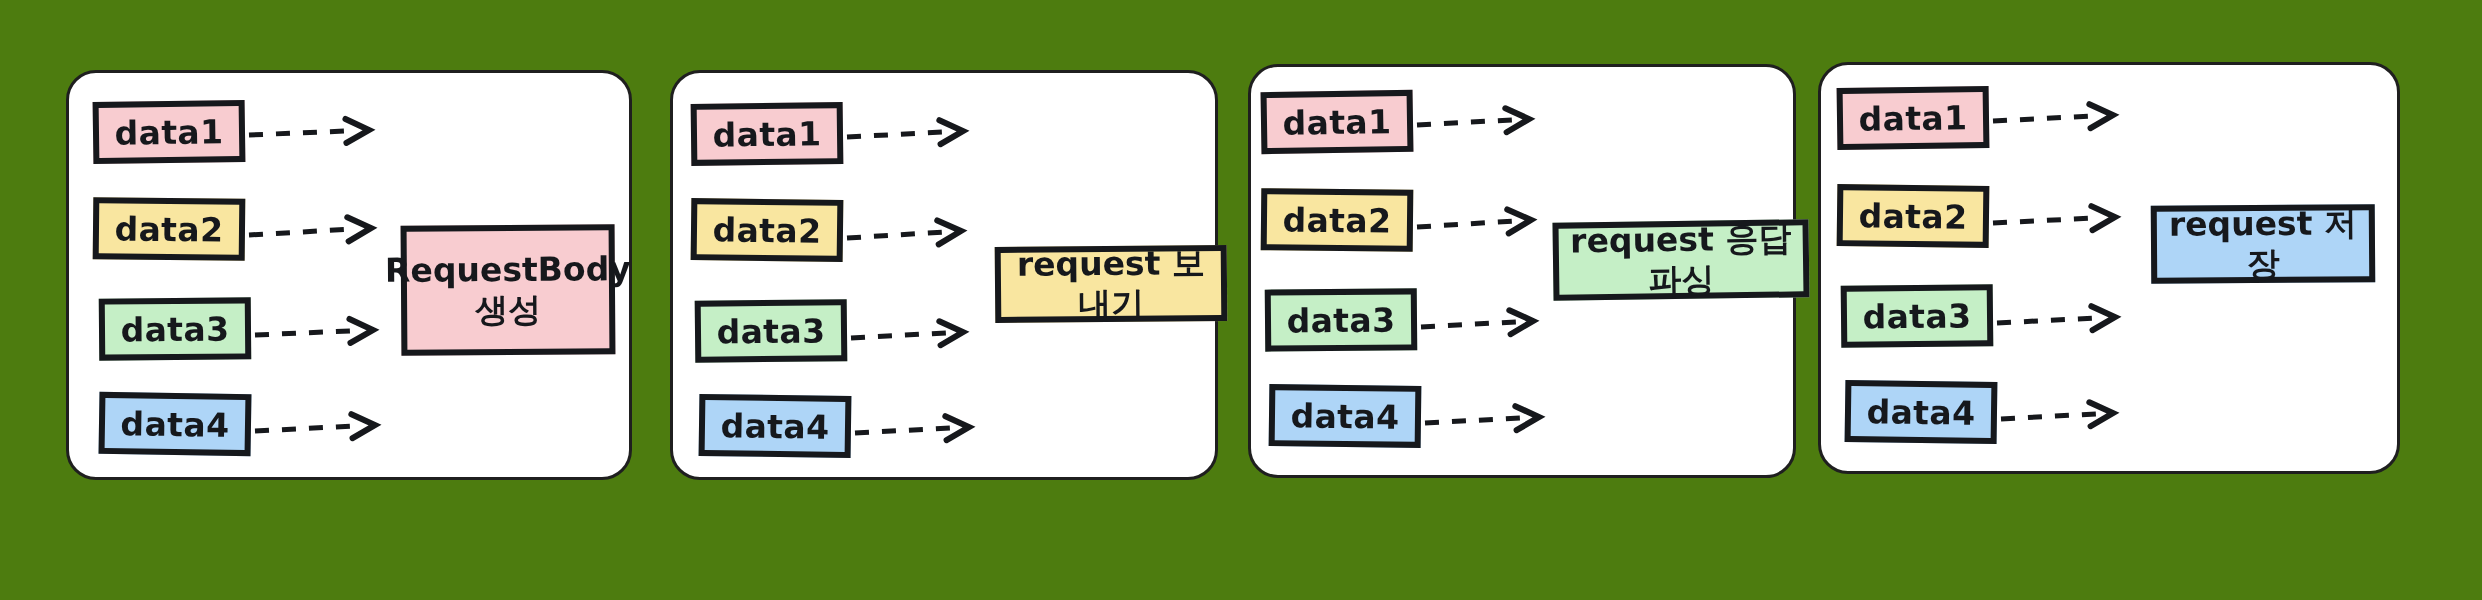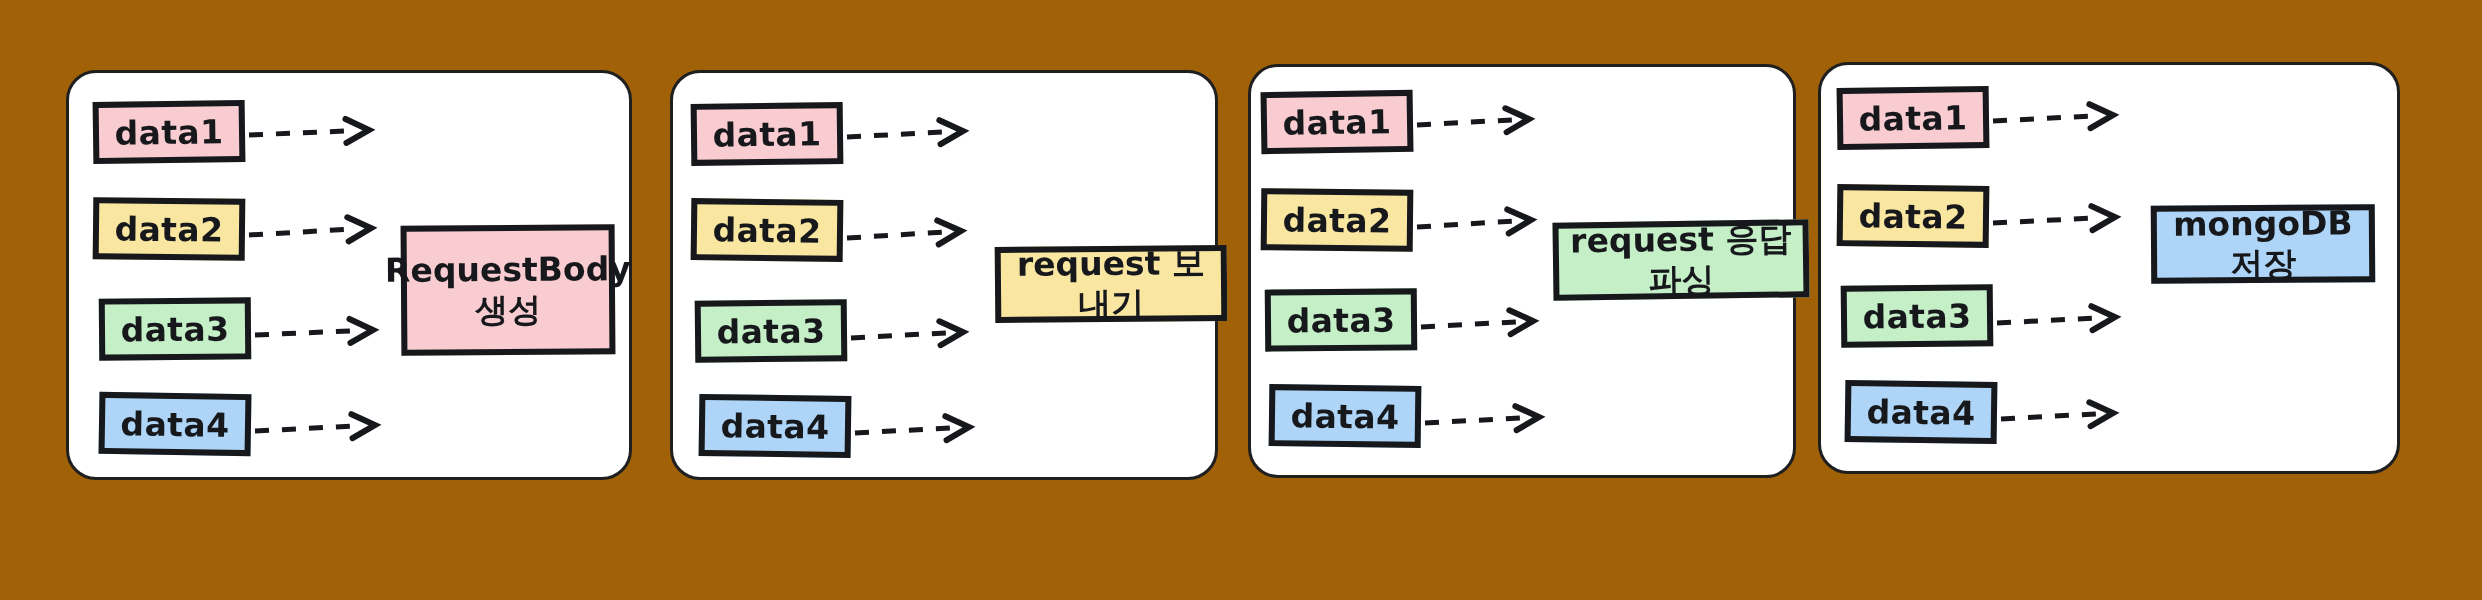--- a/index.html
+++ b/index.html
@@ -59,21 +59,21 @@
     pointer-events: none;
   }
   .arrow svg {
     display: block;
     overflow: visible;
   }
 </style>
 </head>
 <body>
 
-<div id="canvas" style="width: 2482px; height: 600px; background: #a16207;">
+<div id="canvas" style="width: 2482px; height: 600px; background: #4d7c0f;">
     <div class="panel" style="left: 66px; top: 70px; width: 566px; height: 410px; border-color: rgb(31, 31, 31); background: rgb(255, 255, 255);">
       <div class="data-box" style="left: 24px; top: 28px; width: 152px; height: 62px; background: rgb(248, 204, 208); border-color: rgb(22, 24, 28); transform: rotate(-0.8deg);">data1</div>
       <div class="arrow" style="left: 150px; top: 27px; width: 180px; height: 65px;">
         <svg width="180" height="65" viewBox="0 0 180 65">
           <line x1="30" y1="35" x2="135.71239705477936" y2="30.595316789384192" stroke="#16181c" stroke-width="5" stroke-linecap="butt" stroke-dasharray="14 13"></line>
           <path d="M 127.4579520456196 42.955928142067435 L 150 30 L 126.45829787766385 18.96422811112909" fill="none" stroke="#16181c" stroke-width="6" stroke-linecap="round" stroke-linejoin="miter"></path>
         </svg>
       </div>
       <div class="data-box" style="left: 24px; top: 125px; width: 152px; height: 62px; background: rgb(249, 230, 160); border-color: rgb(22, 24, 28); transform: rotate(0.6deg);">data2</div>
       <div class="arrow" style="left: 150px; top: 125px; width: 182px; height: 67px;">
@@ -197,17 +197,17 @@
       </div>
       <div class="data-box" style="left: 24px; top: 316px; width: 152px; height: 62px; background: rgb(174, 213, 247); border-color: rgb(22, 24, 28); transform: rotate(0.8deg);">data4</div>
       <div class="arrow" style="left: 150px; top: 318px; width: 172px; height: 66px;">
         <svg width="172" height="66" viewBox="0 0 172 66">
           <line x1="30" y1="36" x2="127.72047570853773" y2="30.76497451561405" stroke="#16181c" stroke-width="5" stroke-linecap="butt" stroke-dasharray="14 13"></line>
           <path d="M 119.6134250089091 43.2227553924386 L 142 30 L 118.32888209570729 19.24462101267124" fill="none" stroke="#16181c" stroke-width="6" stroke-linecap="round" stroke-linejoin="miter"></path>
         </svg>
       </div>
       <div class="target-box" style="left: 330px; top: 140px; width: 224px; height: 78px; background: rgb(174, 213, 247); border-color: rgb(22, 24, 28); transform: rotate(-0.4deg);">
         <div>
-          <div>mongoDB 저장</div>
+          <div>request 저장</div>
         </div>
       </div>
     </div>
   </div>
 
 </body></html>

